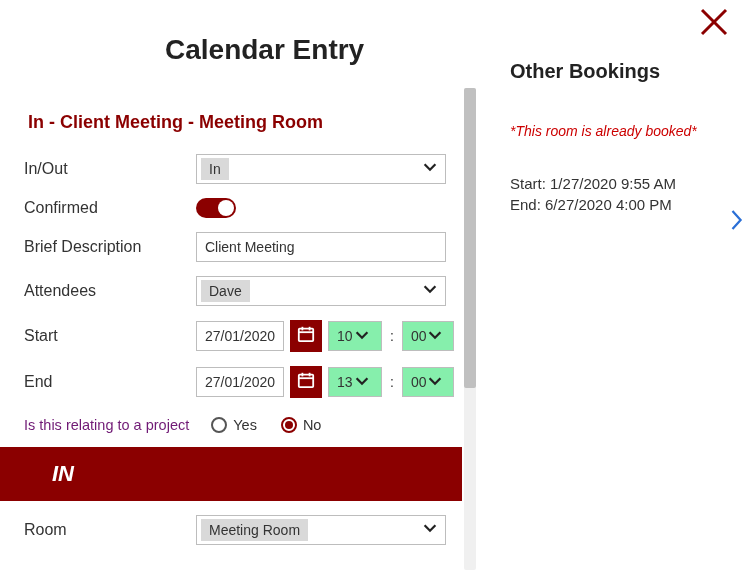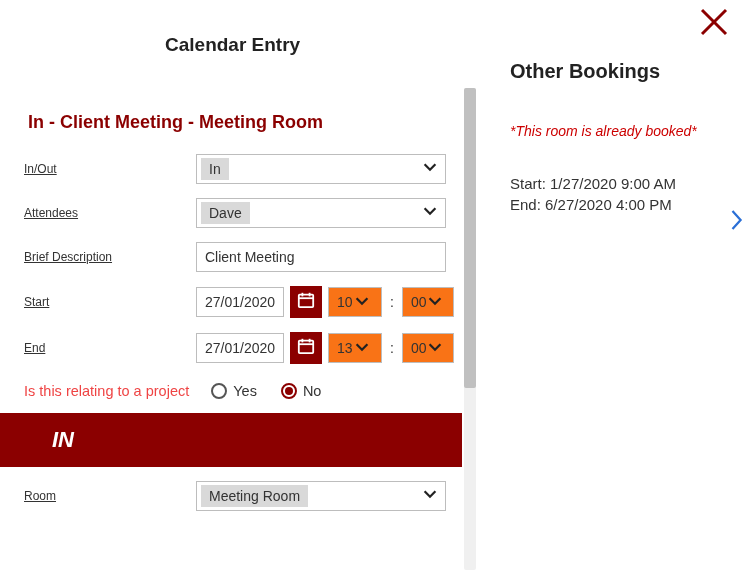--- a/index.html
+++ b/index.html
@@ -21,21 +21,21 @@
     position:relative;
   }
   .close-btn {
     position:absolute;
     top:6px; right:18px;
     width:32px; height:32px;
     cursor:pointer;
   }
   .close-btn svg { width:32px; height:32px; stroke:var(--maroon); stroke-width:3; }
   .page-title {
-    font-size:19px;
+    font-size:28px;
     font-weight:700;
     color:#222;
     text-align:left;
     padding:34px 0 0 165px;
     margin:0;
   }
   .main-area {
     position:absolute;
     left:0; top:84px;
     width:478px;
@@ -65,23 +65,22 @@
     font-size:18px;
     padding:10px 0 14px 28px;
   }
   .field-row {
     display:flex;
     align-items:center;
     padding:7px 0 7px 24px;
   }
   .field-label {
     width:172px;
-    font-size:12px;
-    color:#333;
-    text-decoration:underline;
+    font-size:16px;
+    color:#333;
   }
   .select {
     display:flex;
     align-items:center;
     justify-content:space-between;
     border:1px solid var(--gray-border);
     height:30px;
     width:250px;
     background:#fff;
     box-sizing:border-box;
@@ -126,30 +125,30 @@
     background:var(--maroon);
     display:flex; align-items:center; justify-content:center;
     cursor:pointer;
   }
   .date-btn svg { width:18px; height:18px; stroke:#fff; fill:none; stroke-width:2; }
   .mini-sel {
     border:1px solid var(--gray-border);
     height:30px;
     box-sizing:border-box;
     display:flex; align-items:center; justify-content:space-between;
-    background:#f97316;
+    background:#86efac;
     padding:0 4px 0 8px;
     font-size:14px;
     color:#333;
   }
   .mini-sel.hour { width:54px; }
   .mini-sel.min  { width:52px; }
   .colon { font-size:14px; color:#333; padding:0 2px; }
   .radio-row { display:flex; align-items:center; padding:12px 0 14px 24px; font-size:14.5px; }
-  .radio-row .q { margin-right:22px; color:#ef4444;text-align:right; }
+  .radio-row .q { margin-right:22px; color:#701a75;text-align:right; }
   .radio {
     width:16px; height:16px; border:2px solid #555; border-radius:50%;
     margin-right:6px; display:inline-block; vertical-align:middle;
     position:relative; box-sizing:border-box;
   }
   .radio.checked { border-color:var(--maroon); }
   .radio.checked::after {
     content:""; position:absolute; top:2px; left:2px; width:8px; height:8px;
     border-radius:50%; background:var(--maroon);
   }
@@ -219,34 +218,38 @@
     <div class="field-row">
       <div class="field-label">In/Out</div>
       <div class="select">
         <span class="sel-value">In</span>
         <span class="chevron"><svg viewBox="0 0 20 20">
               <polyline points="4,7 10,13 16,7"></polyline>
             </svg></span>
       </div>
     </div>
 
+    <div class="field-row">
+      <div class="field-label">Confirmed</div>
+      <div class="toggle"></div>
+    </div>
+
+    <div class="field-row">
+      <div class="field-label">Brief Description</div>
+      <div class="text-input">Client Meeting</div>
+    </div>
 
     <div class="field-row">
       <div class="field-label">Attendees</div>
       <div class="select">
         <span class="sel-value">Dave</span>
         <span class="chevron"><svg viewBox="0 0 20 20">
               <polyline points="4,7 10,13 16,7"></polyline>
             </svg></span>
       </div>
-    </div>
-
-    <div class="field-row">
-      <div class="field-label">Brief Description</div>
-      <div class="text-input">Client Meeting</div>
     </div>
 
     <div class="field-row">
       <div class="field-label">Start</div>
       <div class="date-group">
         <div class="date-field">27/01/2020</div>
         <div class="date-btn">
           <span>
             <svg viewBox="0 0 20 20">
                 <rect x="2" y="4" width="16" height="14" rx="1"></rect>
@@ -327,21 +330,21 @@
   <div class="scrollbar-track">
     <div class="scrollbar-thumb"></div>
   </div>
 </div>
 
 <div class="right-panel">
   <div class="right-title">Other Bookings</div>
   <div class="warn">*This room is already booked*</div>
   <div class="booking-line">
     <span>Start:</span>
-    <span>1/27/2020 9:00 AM</span>
+    <span>1/27/2020 9:55 AM</span>
   </div>
   <div class="booking-line">
     <span>End:</span>
     <span>6/27/2020 4:00 PM</span>
   </div>
   <div class="chev-right">
     <span>
       <svg viewBox="0 0 20 28">
           <polyline points="5,4 14,14 5,24"></polyline>
         </svg>

